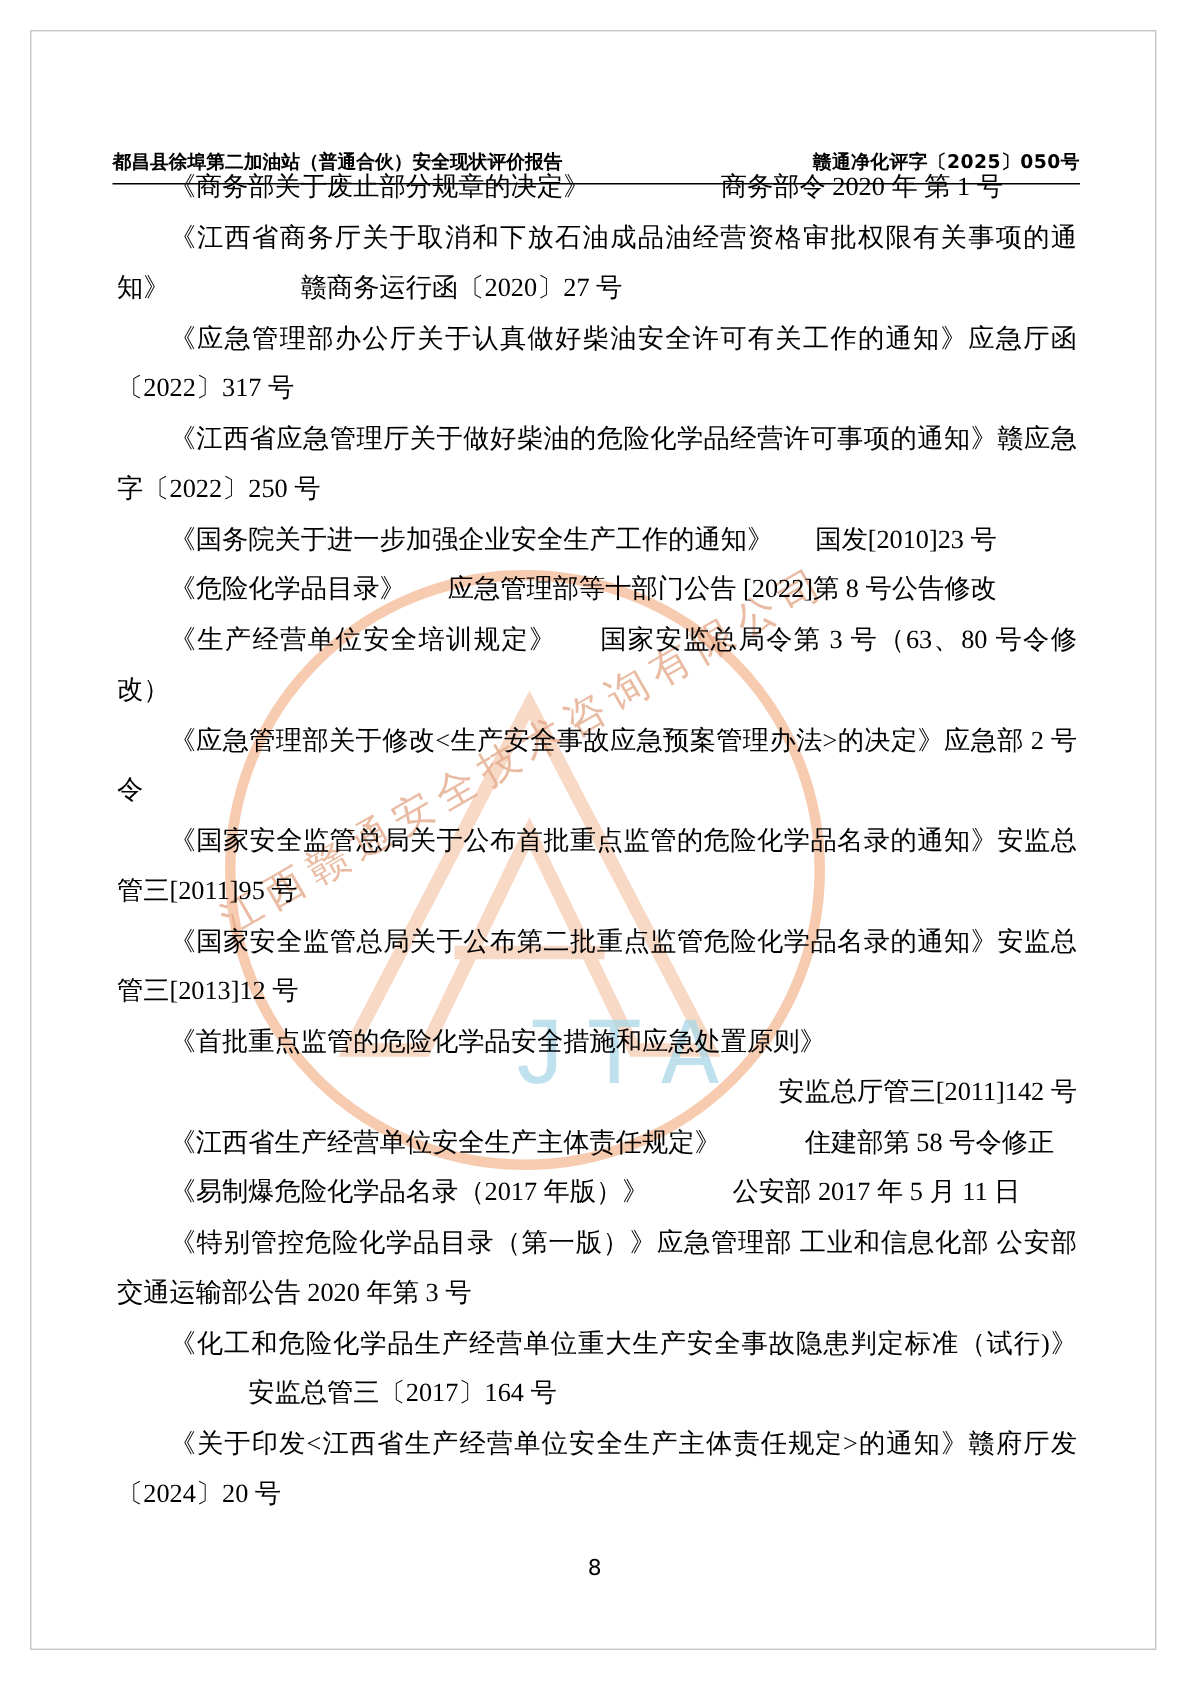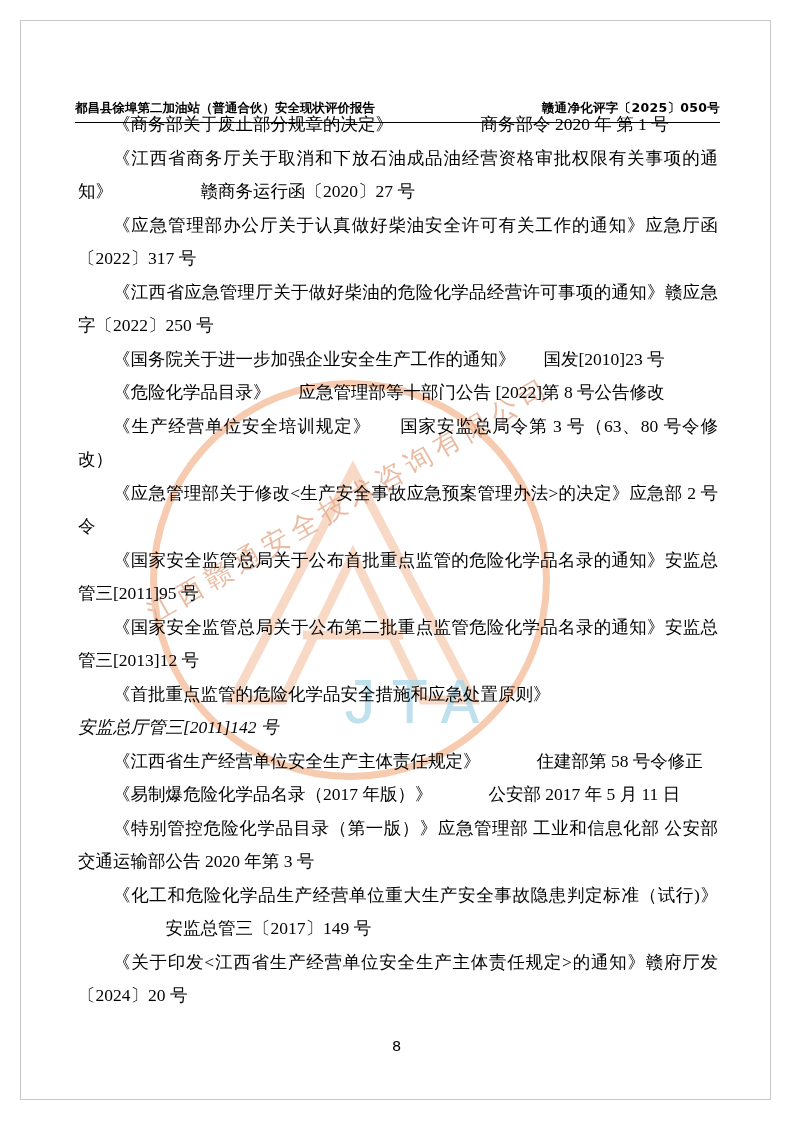--- a/index.html
+++ b/index.html
@@ -126,22 +126,21 @@
     margin-top: 12px;
   }
   .body-text p {
     margin: 0;
     text-indent: 2em;
     text-align: justify;
     text-justify: inter-ideograph;
   }
   .body-text p.right {
     text-indent: 0;
-    text-align: left;
-    font-style: italic;
+    text-align: right;
   }
   .gap-s { display:inline-block; width: 1.6em; }
   .gap-m { display:inline-block; width: 3.2em; }
   .gap-l { display:inline-block; width: 5em; }
 
   .pagenum {
     position: absolute;
     left: 0;
     top: 1038px;
     width: 793px;
@@ -202,21 +201,21 @@
 
       <p class="right"><span>安监总厅管三[2011]142 号</span></p>
 
       <p><span>《江西省生产经营单位安全生产主体责任规定》</span><span class="gap-m"></span><span>住建部第 58 号令修正</span></p>
 
 
       <p><span>《易制爆危险化学品名录（2017 年版）》</span><span class="gap-m"></span><span>公安部  2017 年 5 月 11 日</span></p>
 
       <p><span>《特别管控危险化学品目录（第一版）》应急管理部  工业和信息化部  公安部  交通运输部公告 2020 年第 3 号</span></p>
 
-      <p><span>《化工和危险化学品生产经营单位重大生产安全事故隐患判定标准（试行)》</span><span class="gap-l"></span><span>安监总管三〔2017〕149 号</span></p>
+      <p><span>《化工和危险化学品生产经营单位重大生产安全事故隐患判定标准（试行)》</span><span class="gap-l"></span><span>安监总管三〔2017〕164 号</span></p>
 
 
       <p><span>《关于印发&lt;江西省生产经营单位安全生产主体责任规定&gt;的通知》赣府厅发〔2024〕20 号</span></p>
 
     </div>
 
     <div class="pagenum">8</div>
 
   </div>
 </div>

